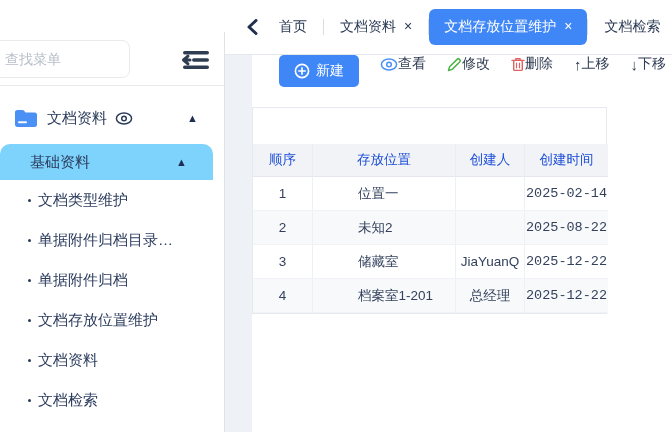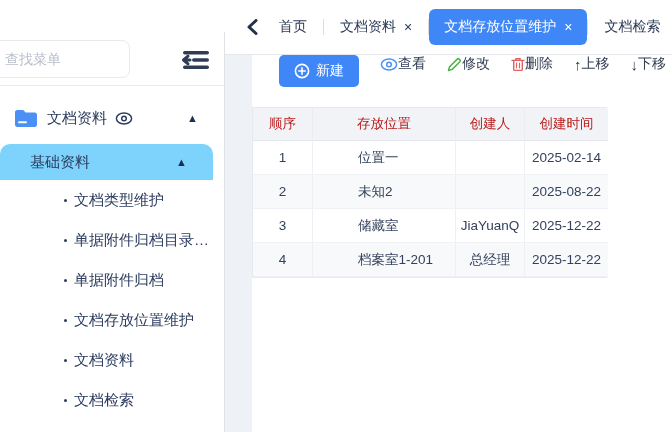--- a/index.html
+++ b/index.html
@@ -22,38 +22,38 @@
   .tree { position:absolute; left:0; top:54px; right:0; }
   .root-row { margin-top:16px; height:32px; display:flex; align-items:center;
     padding:0 26px 0 14px; cursor:pointer; }
   .root-label { margin-left:9px; font-size:15px; color:#2b3b5c; }
   .eye-wrap { margin-left:8px; display:flex; align-items:center; }
   .tri { margin-left:auto; font-size:11px; color:#1f2e55; line-height:1; }
   .group-row { margin-top:10px; margin-right:11px; height:36px; background:#7dd3fc;
     border-radius:10px 10px 0 0; display:flex; align-items:center;
     padding:0 26px 0 30px; cursor:pointer; }
   .group-label { font-size:15px; color:#2b3b5c; }
-  .side-item { height:40px; display:flex; align-items:center; padding-left:64px;
+  .side-item { height:40px; display:flex; align-items:center; padding-left:28px;
     cursor:pointer; }
   .dot { width:3px; height:3px; border-radius:50%; background:#2c3c5e; flex:0 0 auto; }
   .side-item-label { margin-left:7px; font-size:15px; color:#2c3c5e;
     white-space:nowrap; overflow:hidden; }
 
   
   .gutter { position:absolute; left:225px; top:55px; width:27px; height:377px;
     background:#eef1f5; }
 
   
   .tabbar { position:absolute; left:225px; top:0; width:447px; height:55px;
     background:#fff; border-bottom:1px solid #e4e7ec; display:flex;
     align-items:center; overflow:hidden; }
   .back-btn { flex:0 0 auto; margin-left:16px; width:22px; height:22px;
     display:flex; align-items:center; justify-content:center; cursor:pointer; }
   .tabs { display:flex; align-items:center; height:100%; }
-  .tab { display:flex; align-items:center; padding:0 16px; font-size:14px;
+  .tab { display:flex; align-items:flex-start; padding:0 16px; font-size:14px;
     color:#2b3a55; cursor:pointer; white-space:nowrap; }
   .tab .tab-close { margin-left:8px; font-size:14px; color:#2b3a55; }
   .tab.active { background:#3f87f7; color:#fff; border-radius:6px;
     padding:9px 15px; }
   .tab.active .tab-close { color:#fff; }
   .tab-divider { width:1px; height:16px; background:#d9dde3; flex:0 0 auto; }
 
   
   .toolbar { position:absolute; left:252px; top:55px; width:420px; height:52px;
     display:flex; align-items:flex-start; padding-left:15px; gap:21px;
@@ -67,24 +67,24 @@
   .glyph-up, .glyph-down { font-size:15px; color:#2f3d52; }
 
   
   .data-table { position:absolute; left:252px; top:107px; width:355px;
     display:grid; grid-template-columns:60px 143px 69px 83px;
     border:1px solid #e6e9ef; background:#fff; }
   .cell { height:34px; display:flex; align-items:center; justify-content:center;
     font-size:13.5px; color:#33415c; border-right:1px solid #edf0f4;
     border-bottom:1px solid #f0f2f6; background:#fff; overflow:hidden;
     white-space:nowrap; }
-  .cell.th { height:33px; background:#f1f3f6; color:#b91c1c;
-    border-bottom:1px solid #e4e8ee; border-right:1px solid #e9ecf1; }
+  .cell.th { height:33px; background:#f1f3f6; color:#1d4ed8;
+    border-bottom:1px solid #e4e8ee; border-right:1px solid #e9ecf1;margin-top:36px; }
   .cell.c1:not(.th) { justify-content:flex-start; padding-left:45px; }
-  .cell.last-col { border-right:none; }
+  .cell.last-col { border-right:none;font-family:Liberation Mono, monospace; }
   .cell.alt:not(.th) { background:#f8f9fb; }
 </style>
 </head>
 <body>
 
 <div class="stage">
 
   <div class="sidebar">
     <div class="sidebar-header">
       <input class="search-input" type="text" placeholder="查找菜单" style="">

